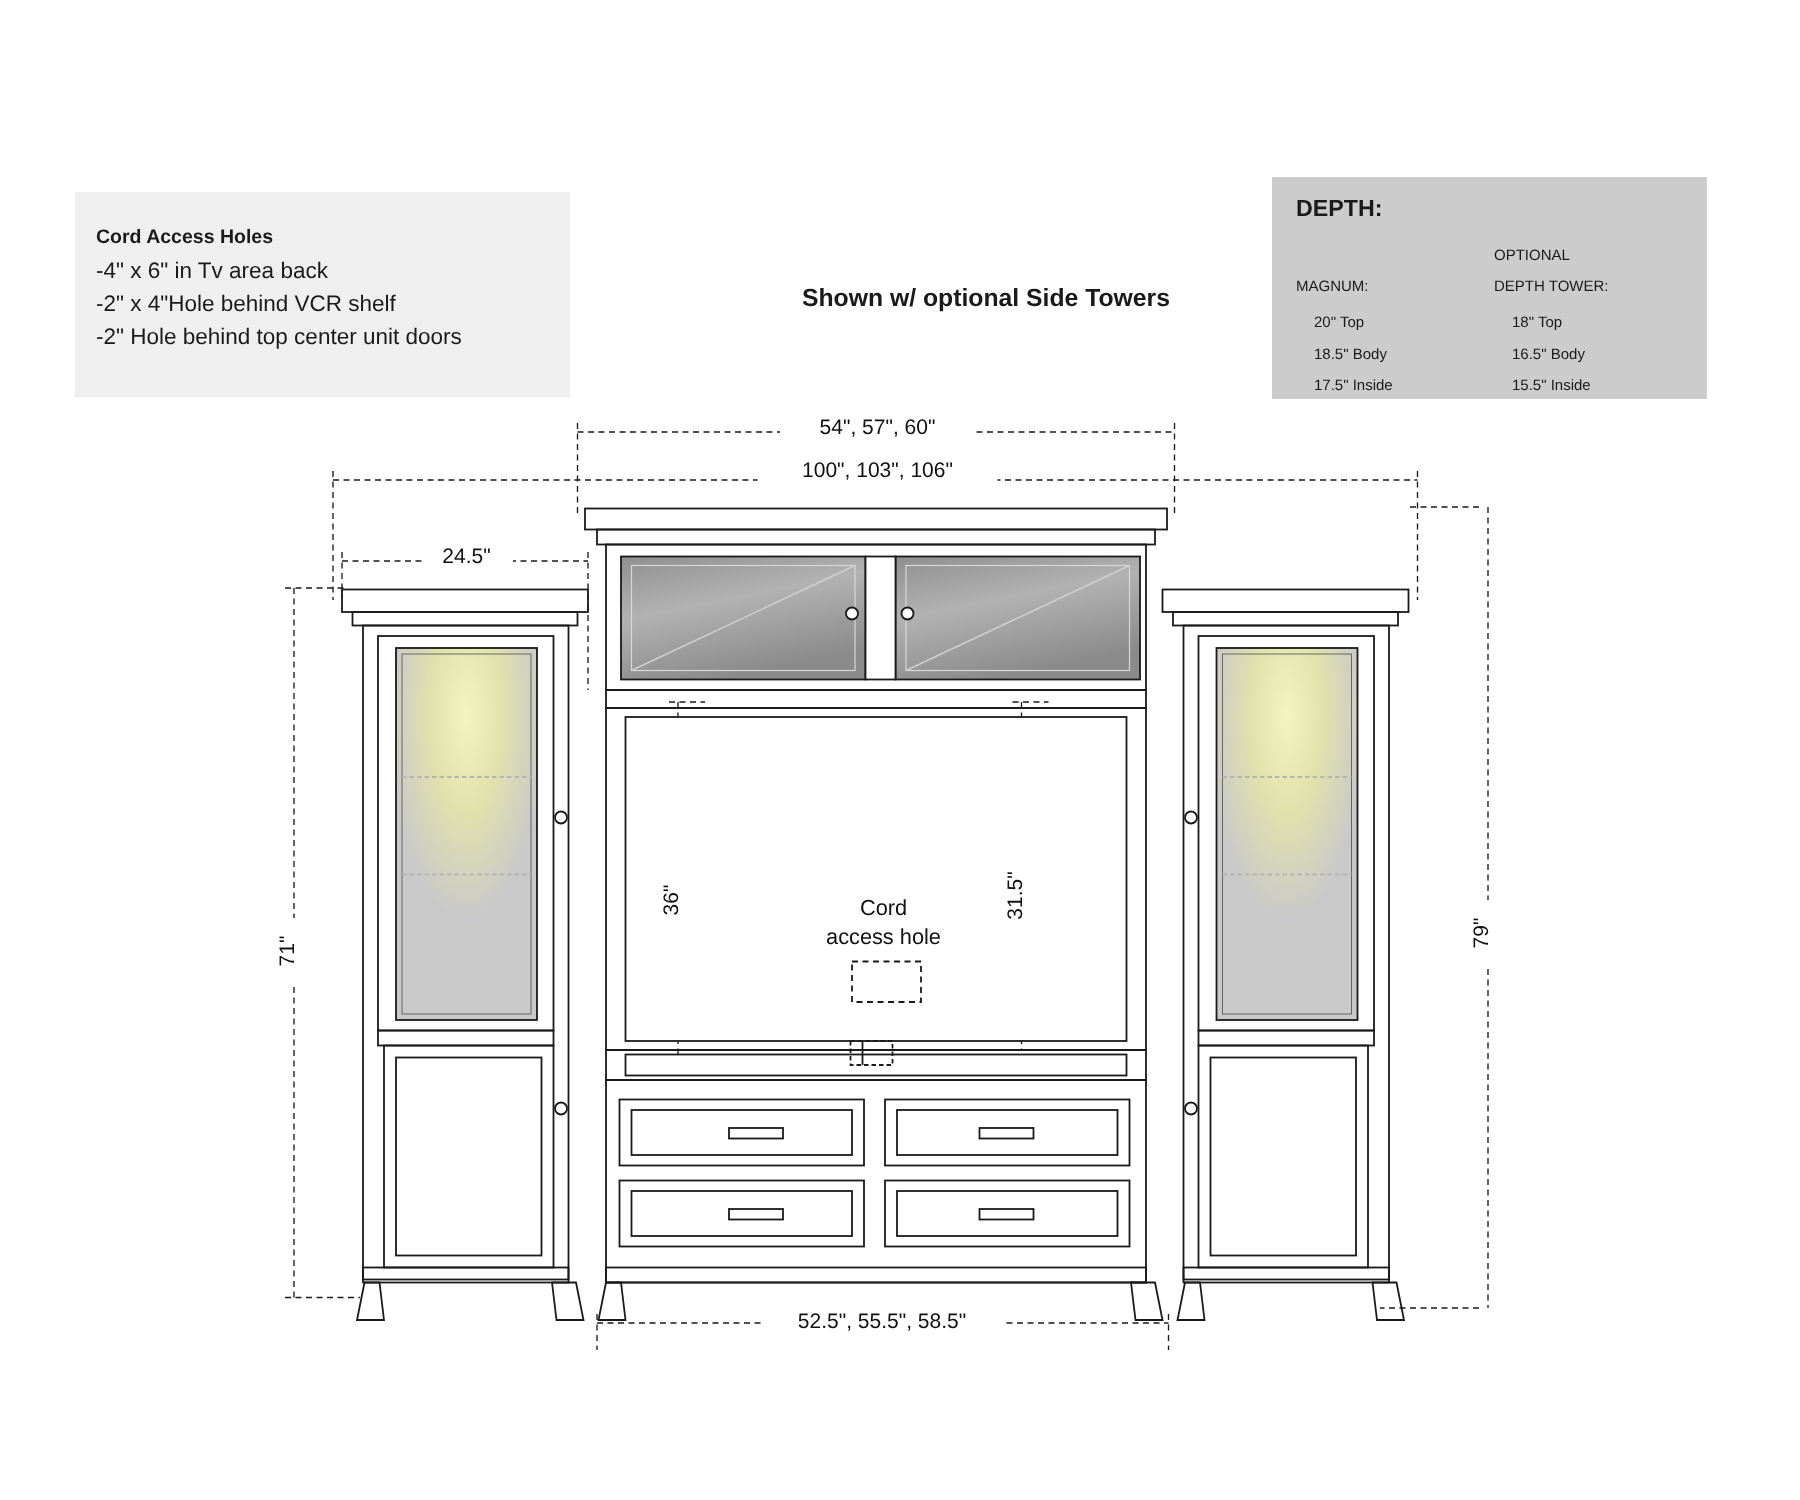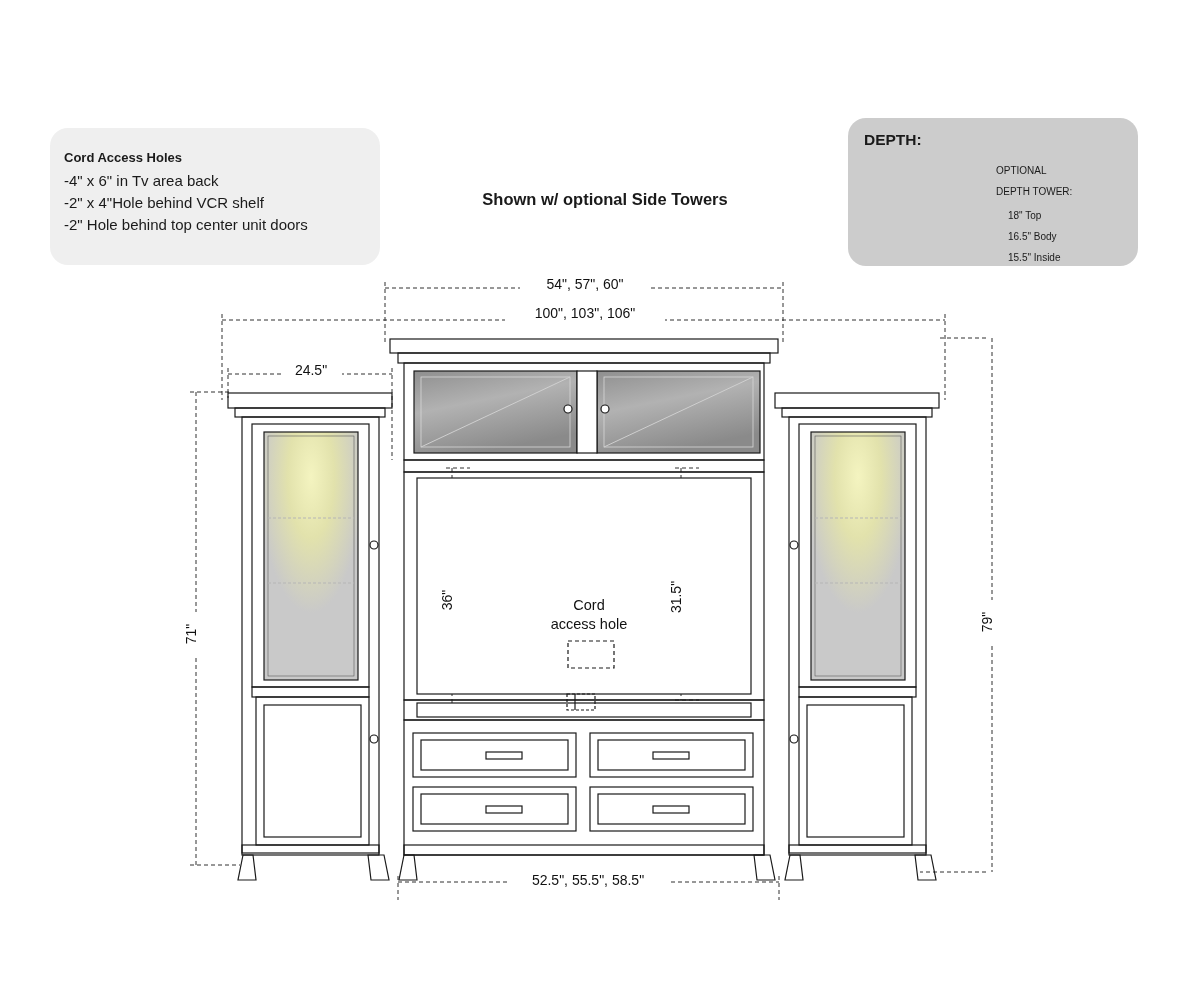--- a/index.html
+++ b/index.html
@@ -16,21 +16,20 @@
     width: 1200px;
     height: 1000px;
     overflow: hidden;
     background: #ffffff;
   }
 
   
   .note-box {
     position: absolute;
     box-sizing: border-box;
-    border-radius: 18px;
   }
   #cord-note {
     left: 50px;
     top: 128px;
     width: 330px;
     height: 137px;
     background: #efefef;
     padding: 22px 0 0 14px;
   }
   #cord-note .note-title {
@@ -68,21 +67,21 @@
   .depth-col .col-head { margin-bottom: 3px; }
   .depth-col .col-item { padding-left: 12px; }
   #depth-col-right .col-head-2 { margin-top: -3px; }
 
   
   #shown-caption {
     position: absolute;
     left: 430px;
     top: 190px;
     width: 350px;
-    text-align: center;
+    text-align: right;
     font-weight: bold;
     font-size: 16.5px;
   }
 
   
   #drawing {
     position: absolute;
     left: 0;
     top: 0;
   }
@@ -105,20 +104,26 @@
 
   <div class="note-box" id="cord-note">
     <div class="note-title">Cord Access Holes</div>
     <div class="note-line">-4" x 6" in Tv area back</div>
     <div class="note-line">-2" x 4"Hole behind VCR shelf</div>
     <div class="note-line">-2" Hole behind top center unit doors</div>
   </div>
 
   <div class="note-box" id="depth-note">
     <div class="depth-title">DEPTH:</div>
+    <div class="depth-col" id="depth-col-left">
+      <div class="col-head">MAGNUM:</div>
+      <div class="col-item">20" Top</div>
+      <div class="col-item">18.5" Body</div>
+      <div class="col-item">17.5" Inside</div>
+    </div>
     <div class="depth-col" id="depth-col-right">
       <div class="col-head">OPTIONAL</div>
       <div class="col-head col-head-2">DEPTH TOWER:</div>
       <div class="col-item">18" Top</div>
       <div class="col-item">16.5" Body</div>
       <div class="col-item">15.5" Inside</div>
     </div>
   </div>
 
   <div id="shown-caption">Shown w/ optional Side Towers</div>

